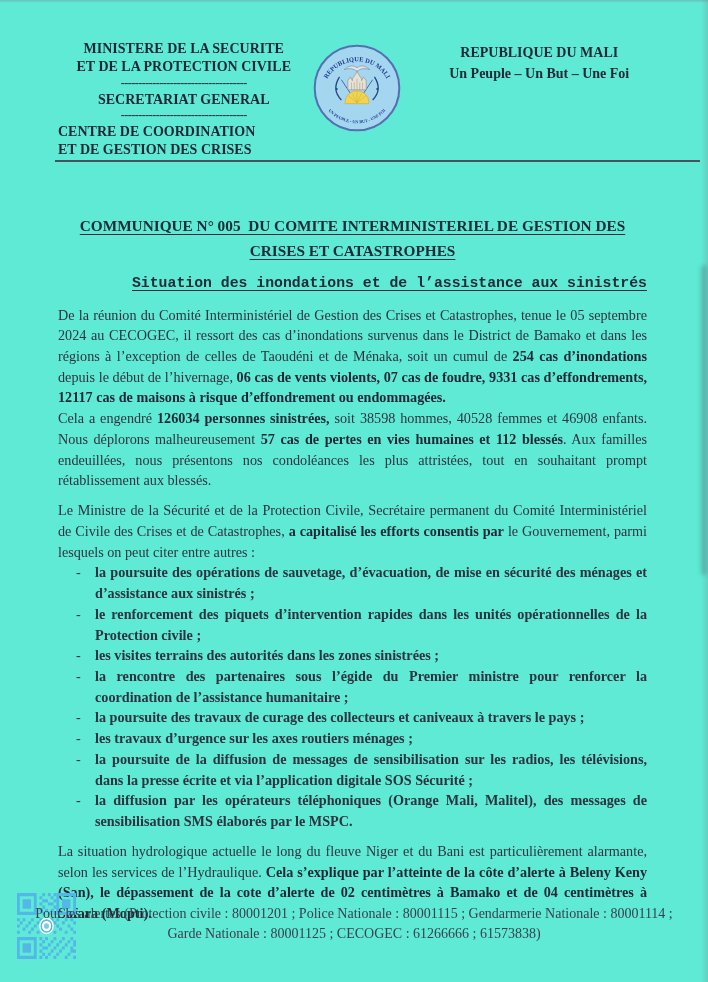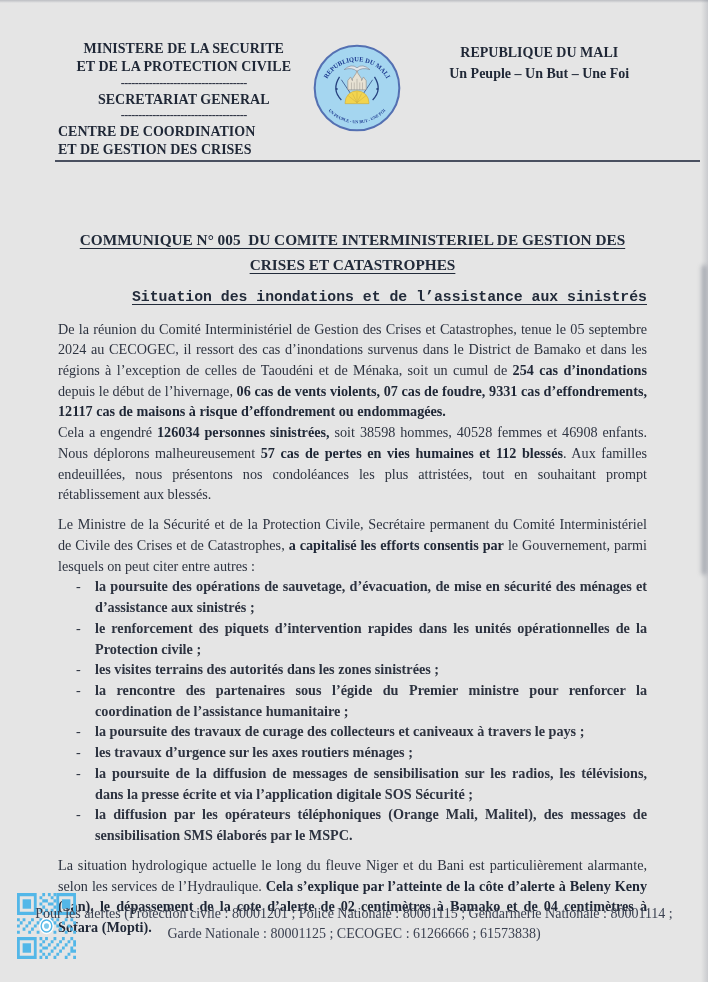--- a/index.html
+++ b/index.html
@@ -2,21 +2,21 @@
 <html><head>
 <meta charset="utf-8">
 <style>
   * { box-sizing: border-box; }
   html, body { margin: 0; padding: 0; background: #ffffff; }
 
   .page {
     position: relative;
     width: 708px;
     height: 982px;
-    background: #e5e5e5;
+    background: #5eead4;
     font-family: "Liberation Serif", serif;
     color: #2d3340;
     overflow: hidden;
   }
 
   
   .edge-top {
     position: absolute; top: 0; left: 0; right: 0; height: 3px;
     background: linear-gradient(to bottom, rgba(125,130,142,.40), rgba(125,130,142,0));
   }
@@ -49,21 +49,21 @@
     width: 242px; text-align: center; padding-left: 26px;
     font-weight: bold; font-size: 14px; line-height: 1.5; color: #1f2736; padding-top: 2px;
   }
 
   .rule {
     position: absolute; left: 55px; right: 8px; top: 160px;
     height: 2px; background: #4a5060;
   }
 
   
-  .title { margin-top: 41px; text-align: center; font-weight: bold; font-size: 15.3px; color: #222b3a; }
+  .title { margin-top: 27px; text-align: center; font-weight: bold; font-size: 15.3px; color: #222b3a; }
   .title-line {
     text-decoration: underline; text-underline-offset: 3px;
     line-height: 1.62; white-space: pre-wrap;
   }
   .subtitle {
     margin-top: 11px; text-align: right; font-weight: bold; font-size: 14.8px;
     text-decoration: underline; text-underline-offset: 3px; color: #222b3a; font-family: Liberation Mono, monospace;
   }
 
   

